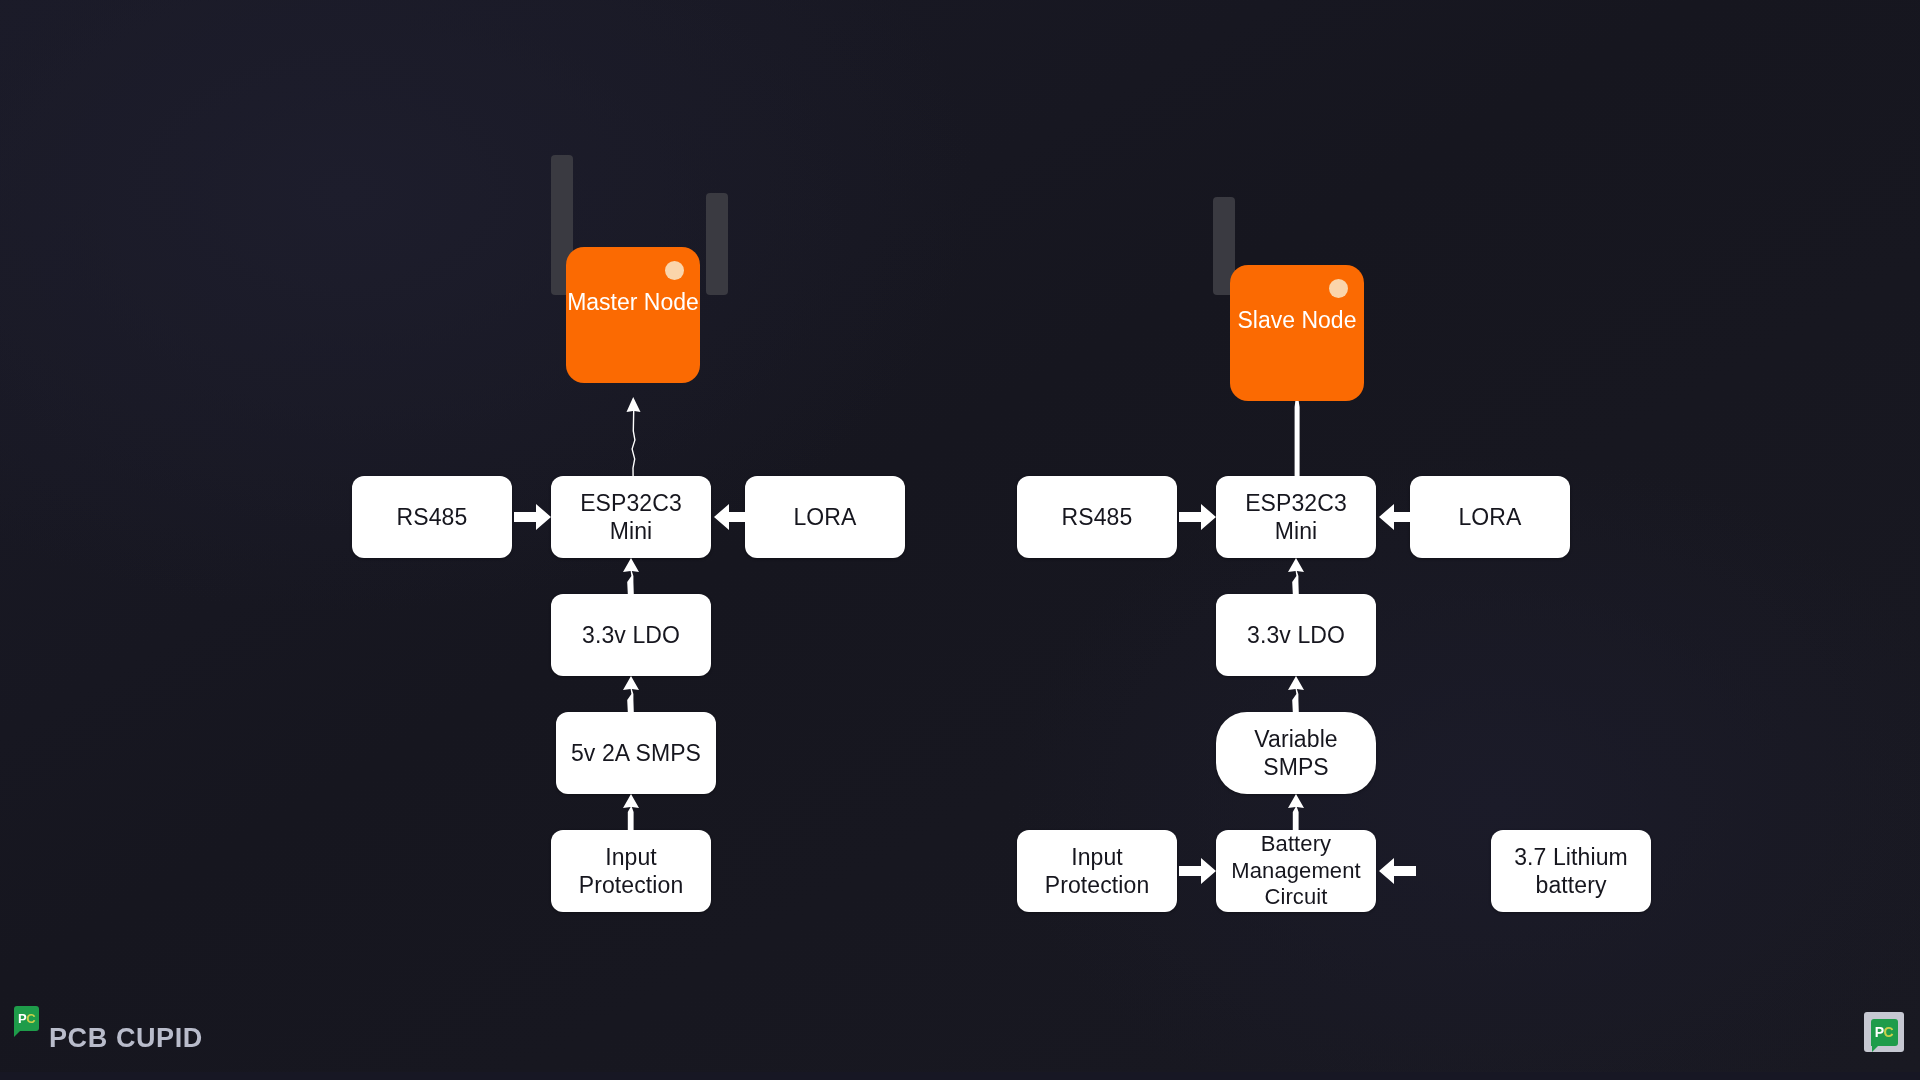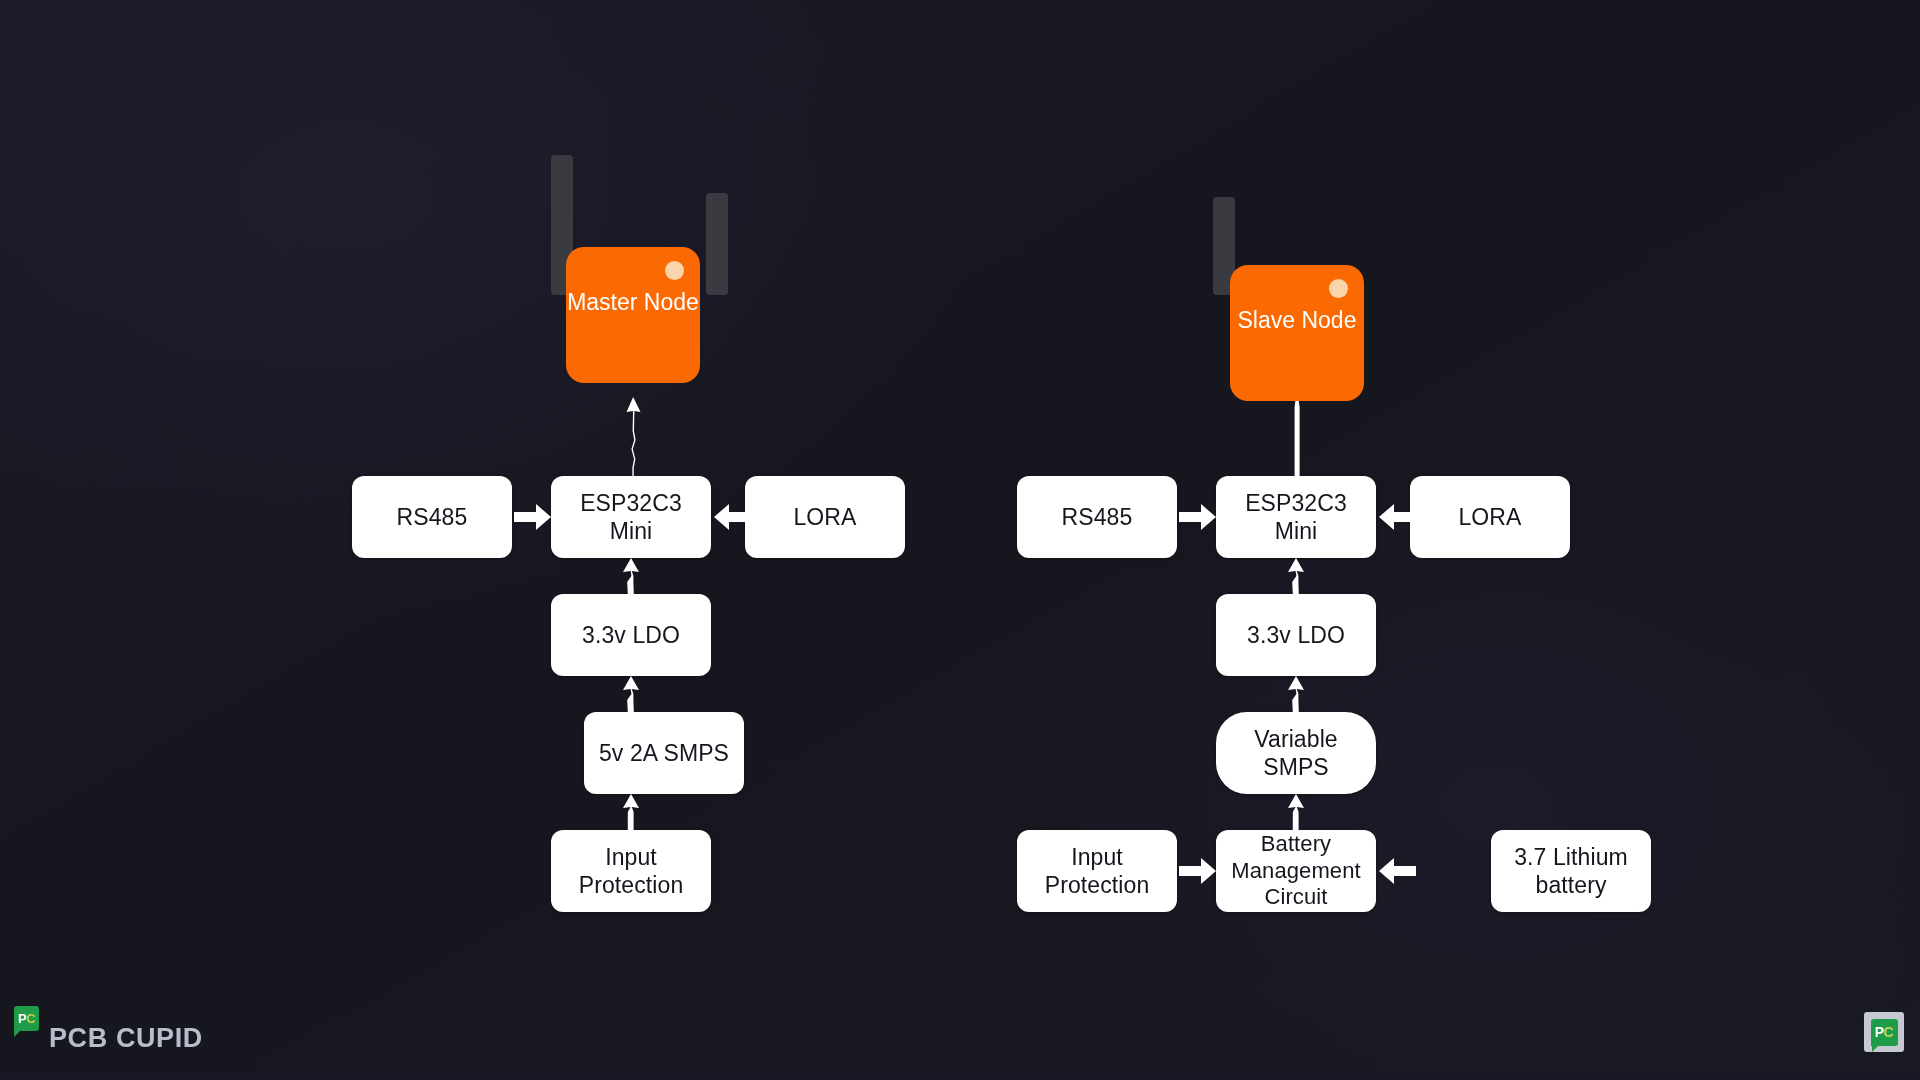--- a/index.html
+++ b/index.html
@@ -214,21 +214,21 @@
     <span>3.3v LDO</span>
   </div>
 
   <div class="arrow" style="left:614px; top:676px; width:34px; height:36px;">
     <svg width="34" height="36" viewBox="0 0 34 36">
       <path d="M13.8 36 L13.2 24 L17.4 18 L16.6 13 L9 14 L17 0 L25 14 L17.8 13
                L19.4 18 L19.4 24 L19.8 36 Z" fill="#FFFFFF"></path>
     </svg>
   </div>
 
-  <div class="box" style="left:584px; top:712px; width:160px; height:82px;">
+  <div class="box" style="left:556px; top:712px; width:160px; height:82px;">
     <span>5v 2A SMPS</span>
   </div>
 
   <div class="arrow" style="left:614px; top:794px; width:34px; height:36px;">
     <svg width="34" height="36" viewBox="0 0 34 36">
       <path d="M13.8 36 L13.8 18 L16.6 13 L9 14 L17 0 L25 14 L17.8 13
                L19.6 18 L19.6 36 Z" fill="#FFFFFF"></path>
     </svg>
   </div>
 

